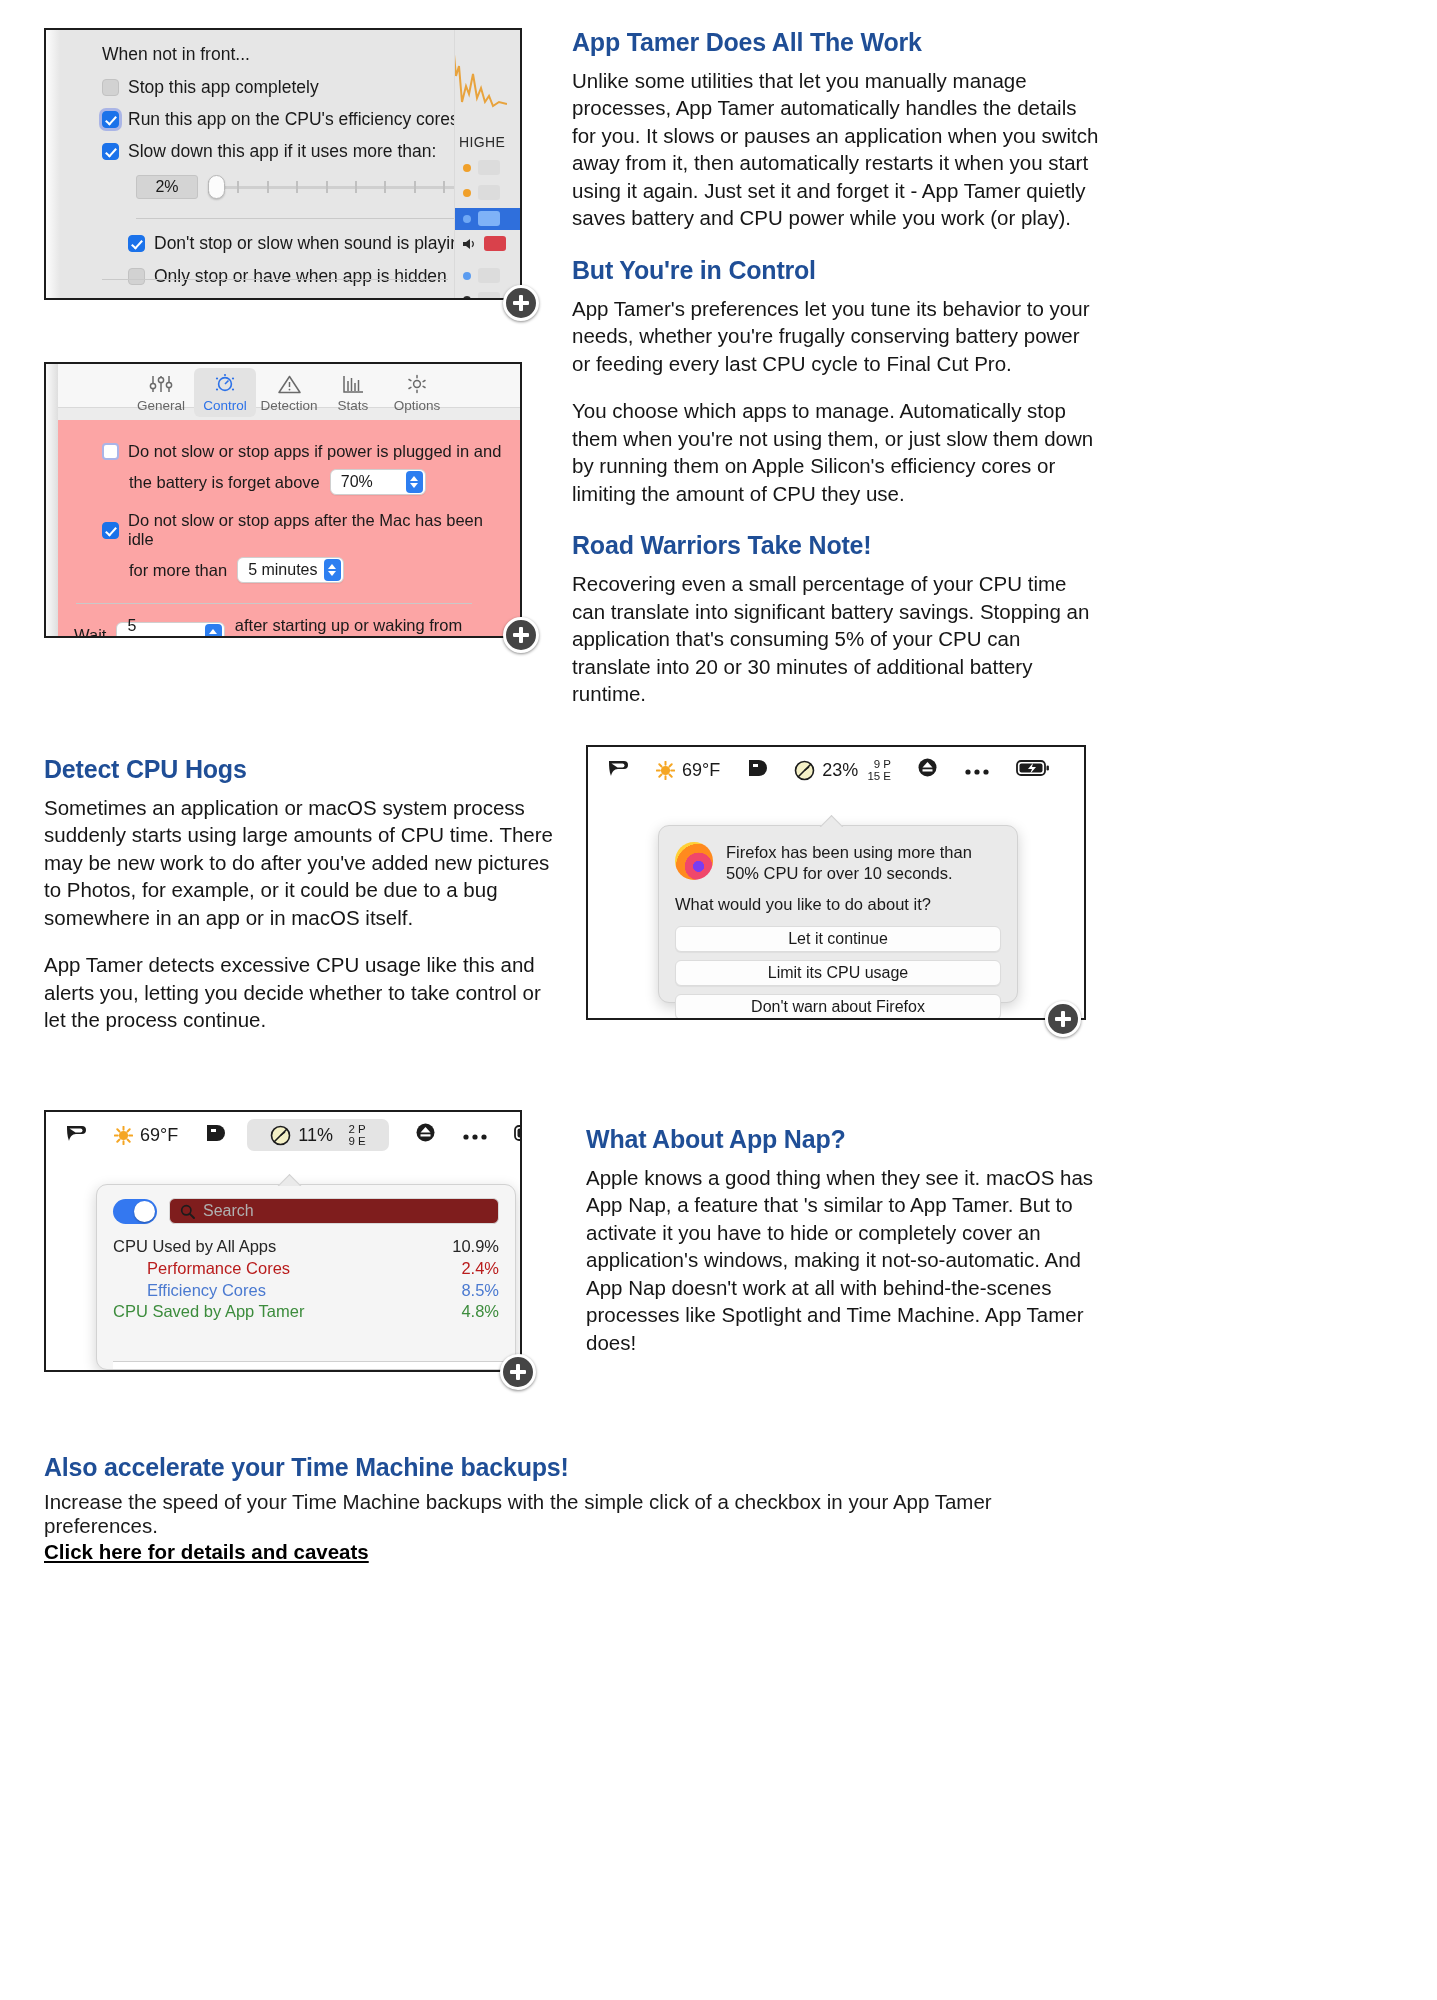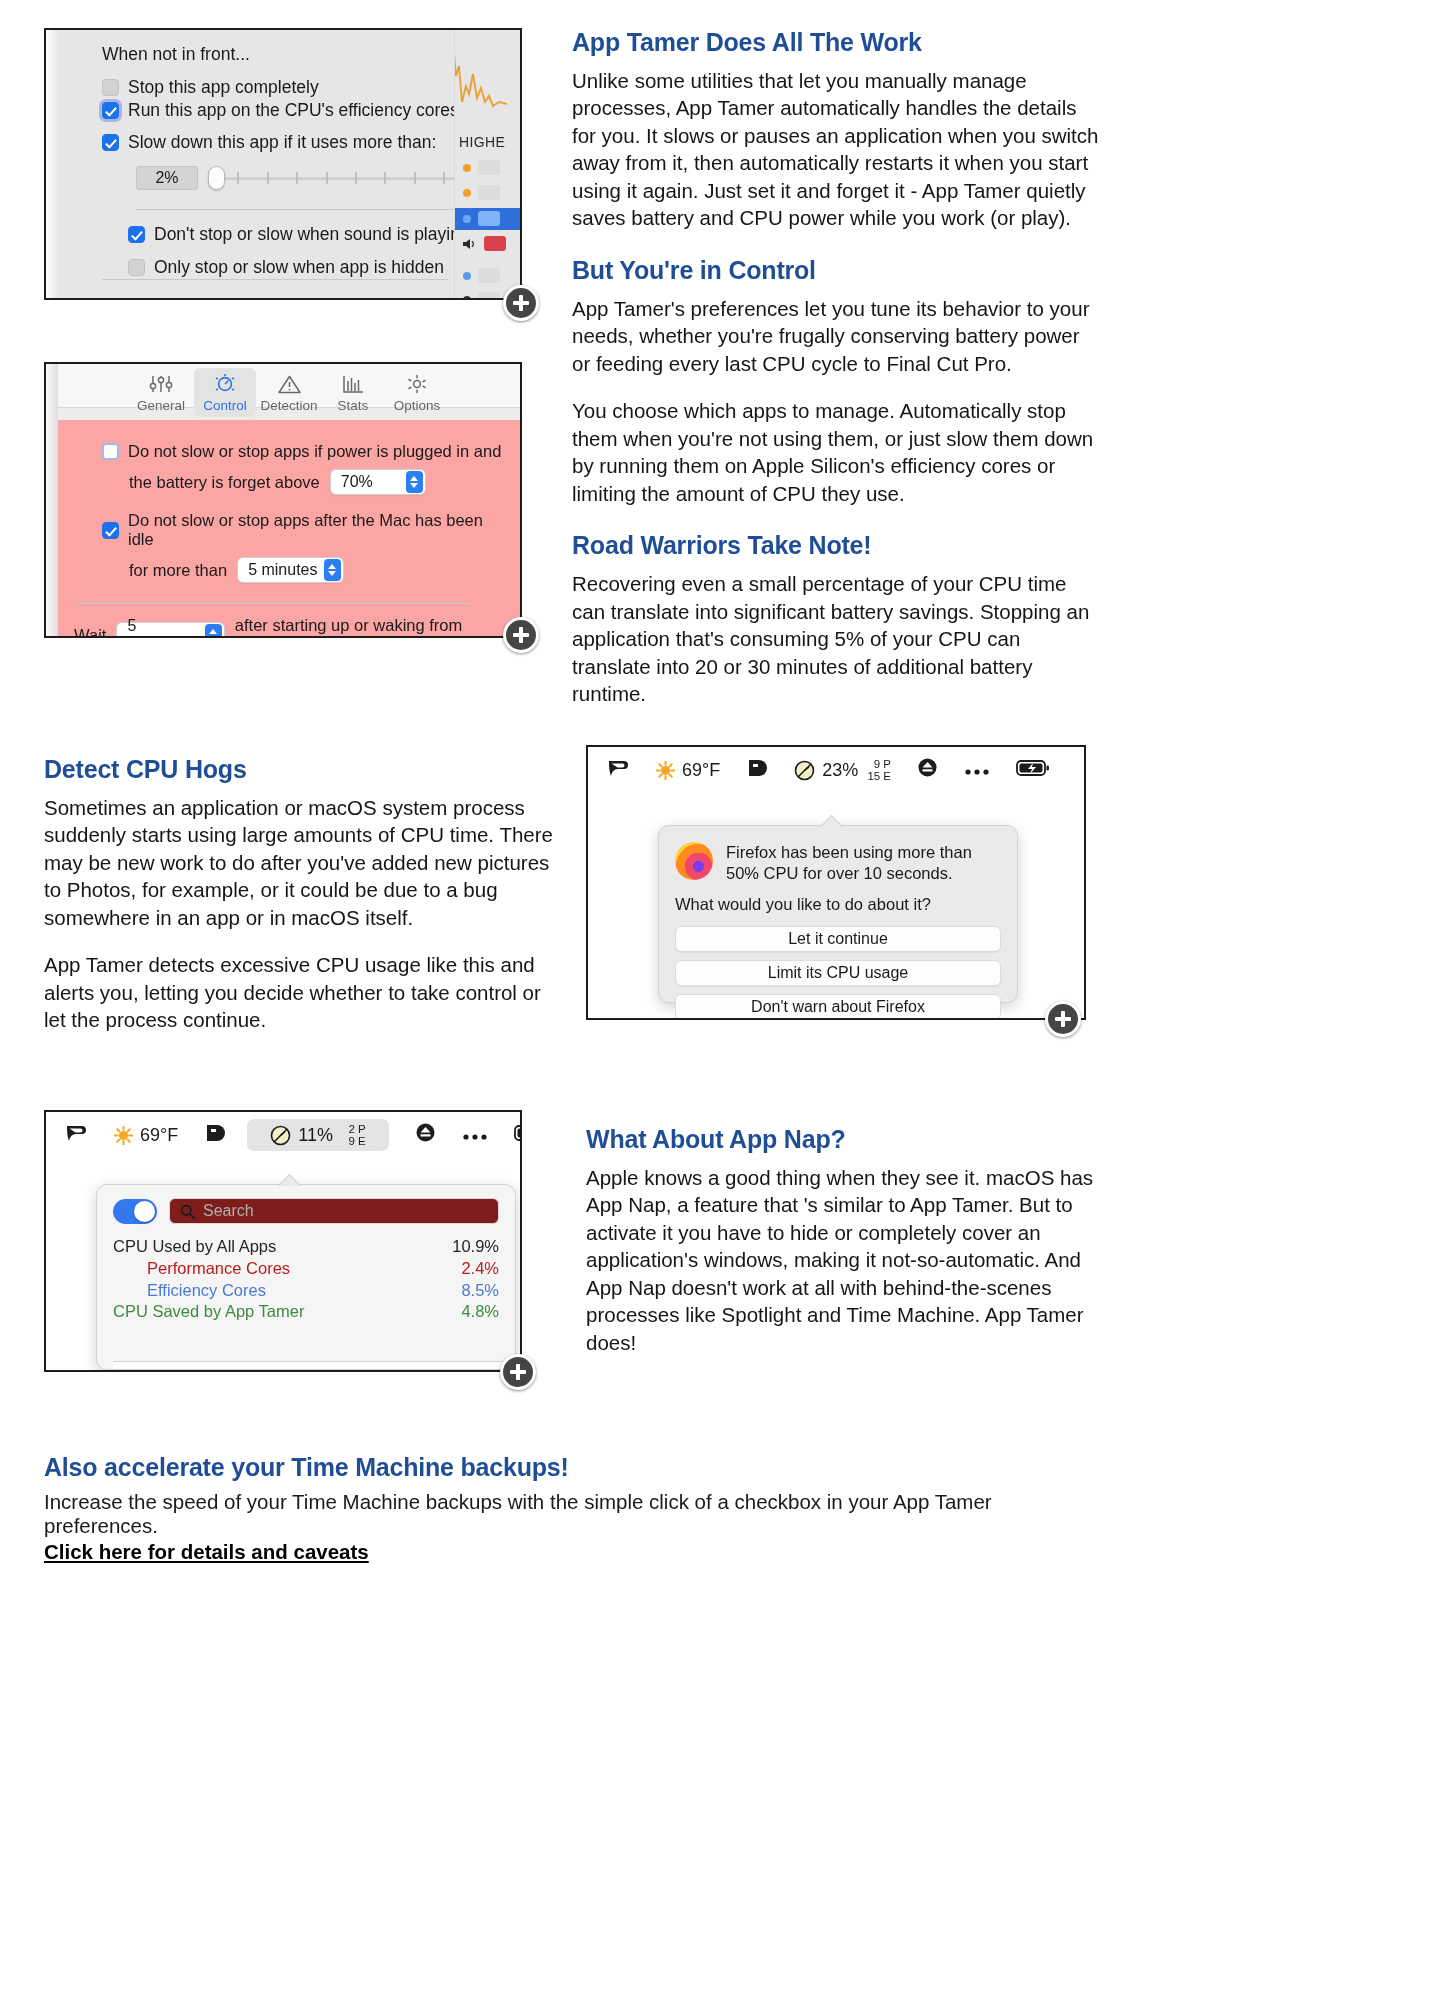--- a/index.html
+++ b/index.html
@@ -217,21 +217,21 @@
   #footer .line { font-size: 20.5px; }
 </style>
 </head>
 <body>
 
 <div class="shot" id="shot1">
   <div class="side"></div>
   <div class="body">
     <div class="title">When not in front...</div>
 
-    <div class="row" style="margin-bottom:2px;">
+    <div class="row" style="margin-bottom:11px;">
       <span class="cb off"></span>
       <span class="lbl">Stop this app completely</span>
     </div>
 
     <div class="row" style="margin-bottom:11px;">
       <span class="cb on onfocus"></span>
       <span class="lbl">Run this app on the CPU's efficiency cores</span>
     </div>
 
     <div class="row">
@@ -261,21 +261,21 @@
     </div>
 
     <div class="hr" style="margin:18px 0 14px 34px;"></div>
 
     <div class="row" style="margin:0 0 12px 26px;">
       <span class="cb on"></span>
       <span class="lbl">Don't stop or slow when sound is playing</span>
     </div>
     <div class="row" style="margin:0 0 0 26px;">
       <span class="cb off"></span>
-      <span class="lbl">Only stop or slow when app is hidden</span>
+      <span class="lbl">Only stop or have when app is hidden</span>
     </div>
 
     <div class="hr" style="position:absolute;left:42px;right:72px;bottom:18px;"></div>
   </div>
 
   <div class="rightcol">
     <svg class="spark" viewBox="0 0 58 80">
       <polyline points="0,8 4,8 7,40 10,30 13,66 17,50 20,58 24,38 28,62 32,52 36,66 40,60 44,70 50,66 58,68" fill="none" stroke="#e8a33d" stroke-width="2"></polyline>
     </svg>
     <div class="higher">HIGHE</div>

